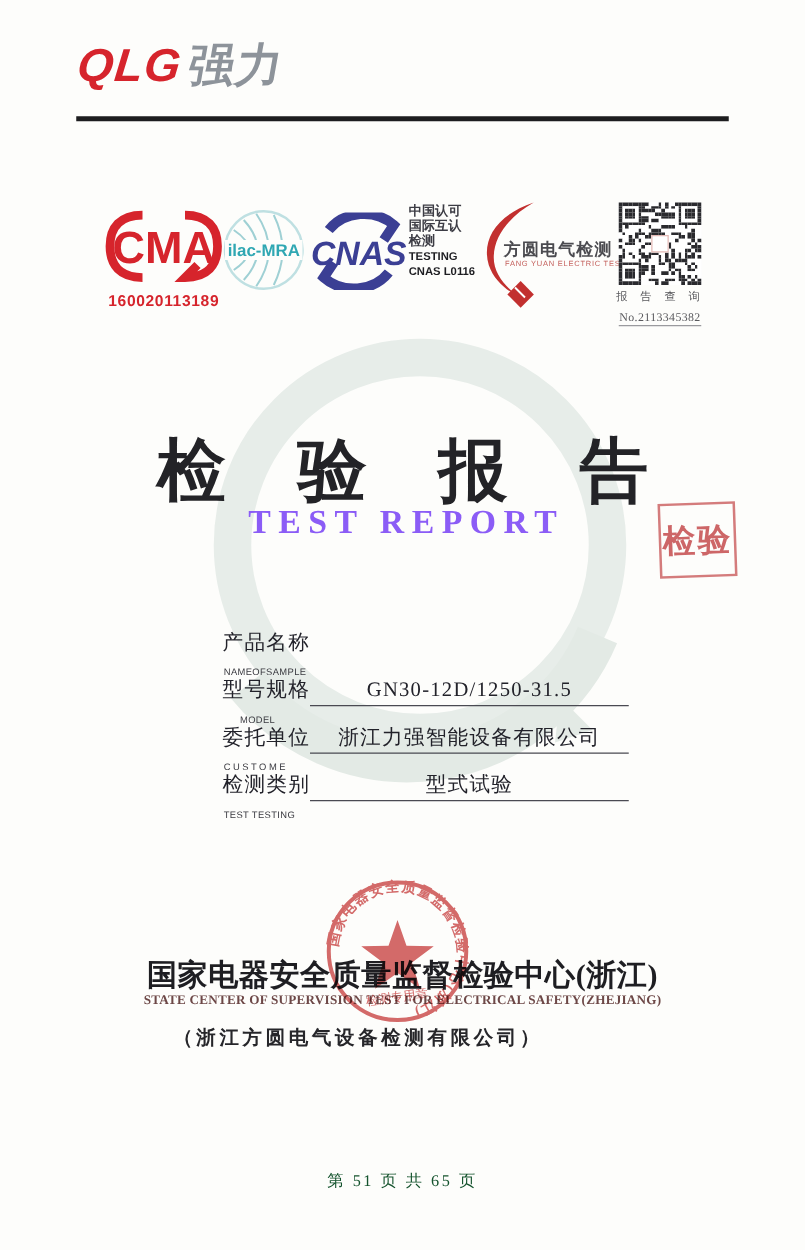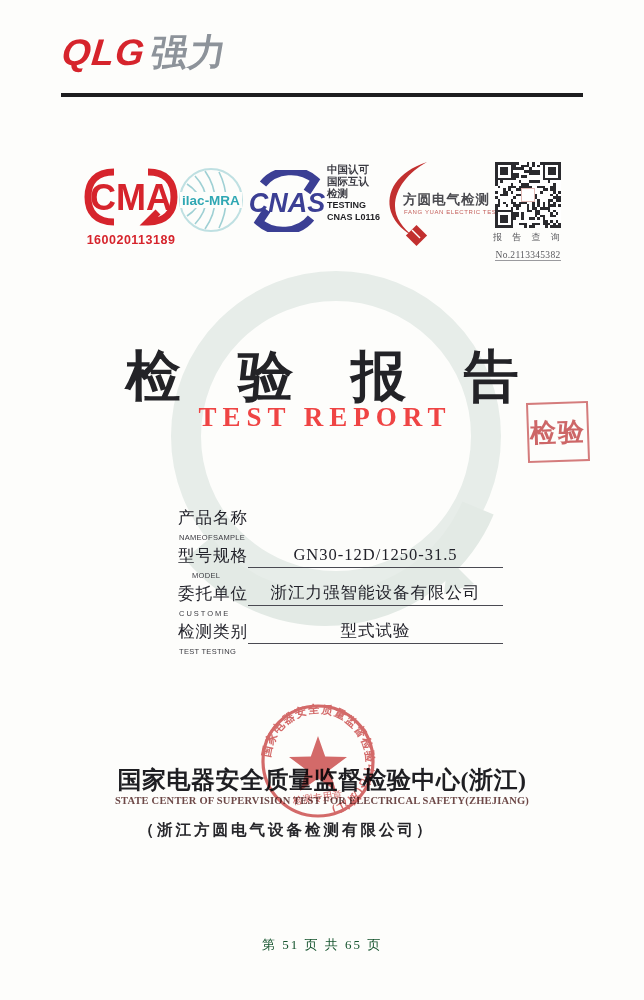--- a/index.html
+++ b/index.html
@@ -40,31 +40,31 @@
   .qr-cap{font-size:9px;color:#5a5a5e;letter-spacing:4px;margin-top:3px;white-space:nowrap;}
   .qr-num{font-size:9.5px;color:#5a5a5e;letter-spacing:.3px;border-bottom:1px solid #9a9a9e;display:inline-block;}
 
   
   .wm{position:absolute;left:118px;top:248px;opacity:1;pointer-events:none;}
 
   
   .title-cn{position:absolute;left:0;top:340px;width:644px;text-align:center;
     font-size:55px;font-weight:bold;letter-spacing:22px;text-indent:22px;color:#232327;}
   .title-en{position:absolute;left:0;top:402px;width:644px;text-align:center;
-    font-size:27px;font-weight:bold;letter-spacing:6px;text-indent:6px;color:#ef4444;}
+    font-size:27px;font-weight:bold;letter-spacing:6px;text-indent:6px;color:#8b5cf6;}
 
   
   .stamp-sq{position:absolute;left:527px;top:402px;width:58px;height:56px;
     border:2.5px solid rgba(198,80,82,.75);transform:rotate(-2deg);
     display:flex;align-items:center;justify-content:center;
     font-size:26px;font-weight:bold;color:rgba(192,64,66,.8);letter-spacing:2px;}
 
   
   .form{position:absolute;left:178px;top:506px;width:325px;}
-  .frow{position:relative;display:flex;align-items:center;height:27px;margin-bottom:11px;}
+  .frow{position:relative;display:flex;align-items:flex-start;height:27px;margin-bottom:11px;}
   .flabel{font-size:16.5px;letter-spacing:1px;white-space:nowrap;color:#22222a;line-height:1;padding-bottom:2px;}
   .fvalue{flex:1;border-bottom:1.5px solid #4a4a52;text-align:center;font-size:16.5px;
     letter-spacing:1px;color:#22222a;line-height:1;padding-bottom:3px;white-space:nowrap;}
   .fsub{position:absolute;left:1px;top:27px;font-size:7.5px;color:#3a3a40;letter-spacing:.3px;
     font-family:"Liberation Sans",sans-serif;white-space:nowrap;}
 
   
   .issuer-cn{position:absolute;left:0;top:764px;width:644px;text-align:center;
     font-size:24px;font-weight:bold;letter-spacing:.5px;color:#1e1e22;}
   .issuer-en{position:absolute;left:0;top:795px;width:644px;text-align:center;

